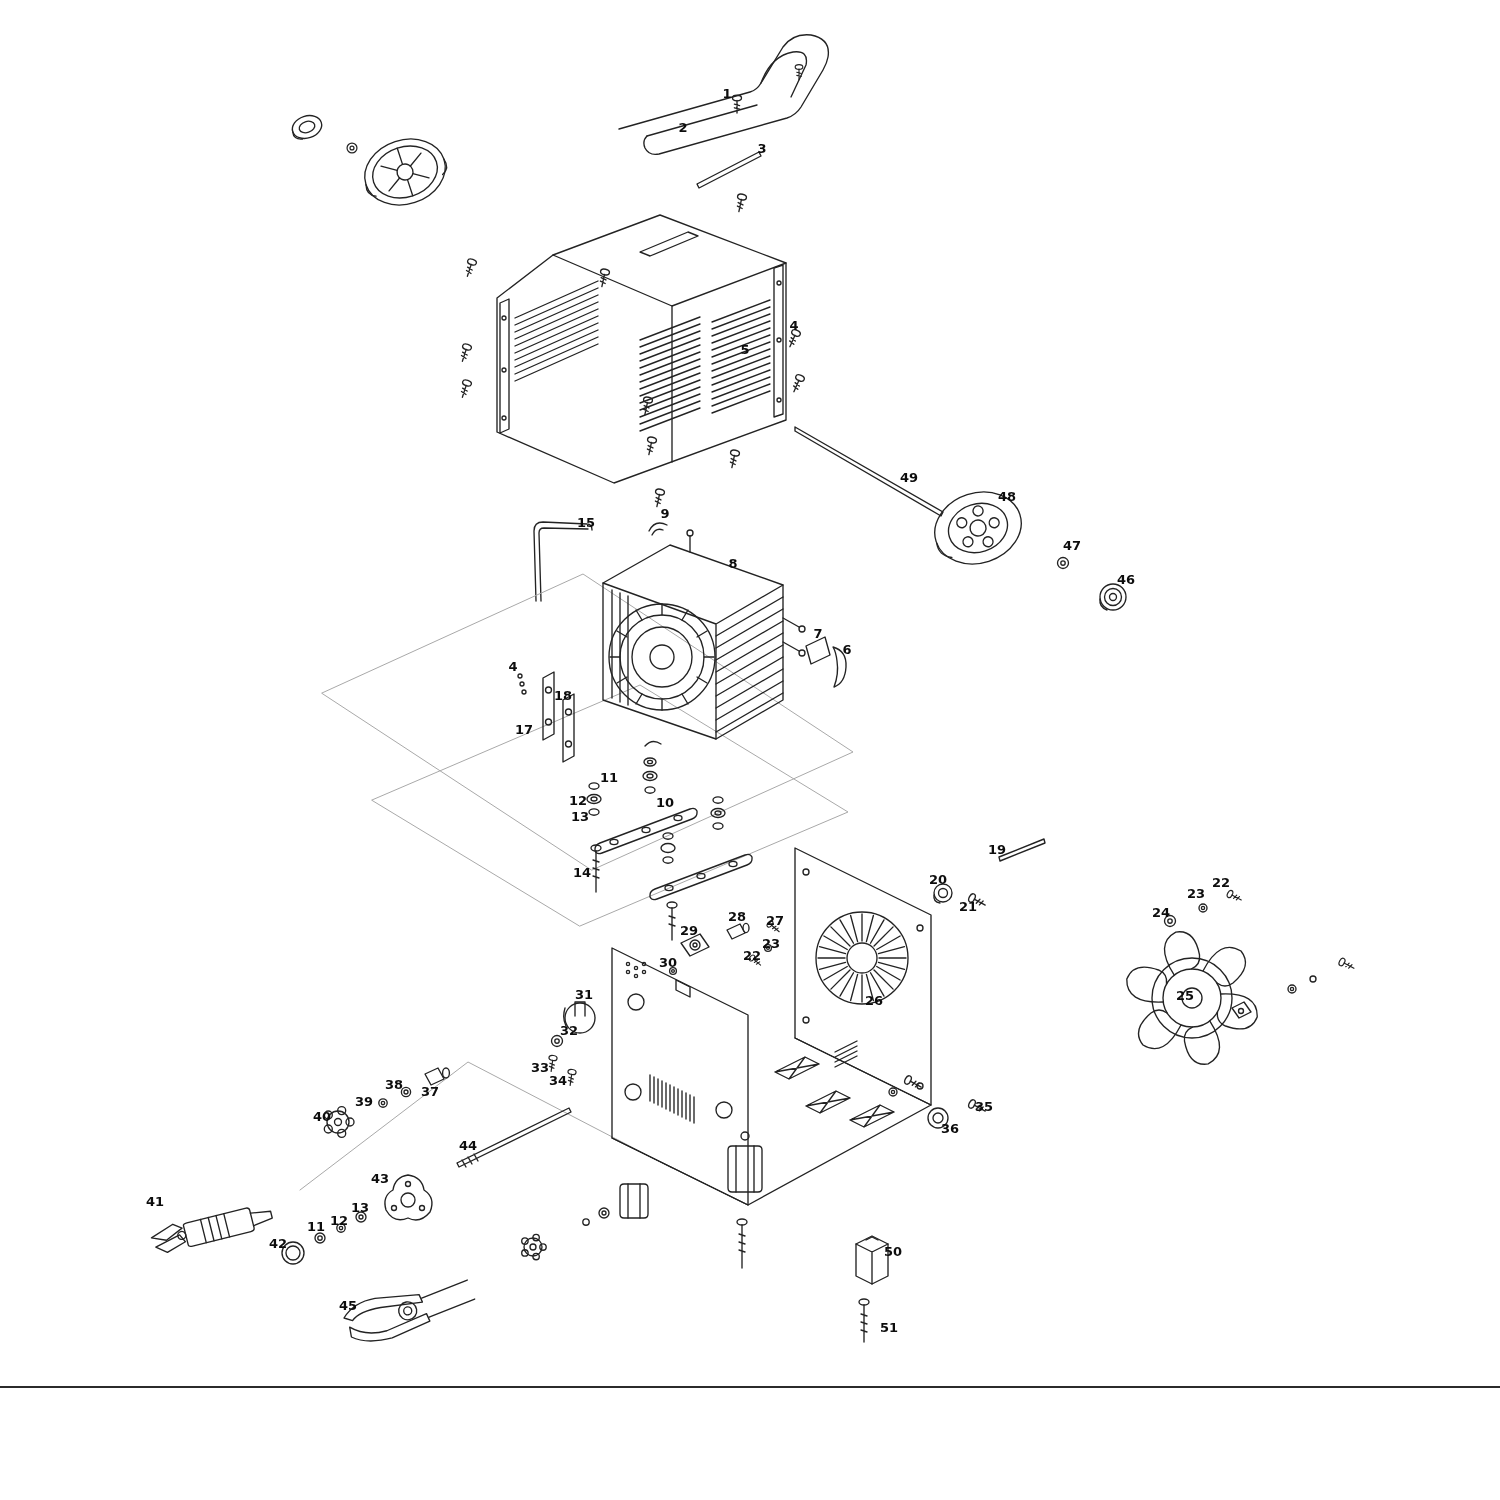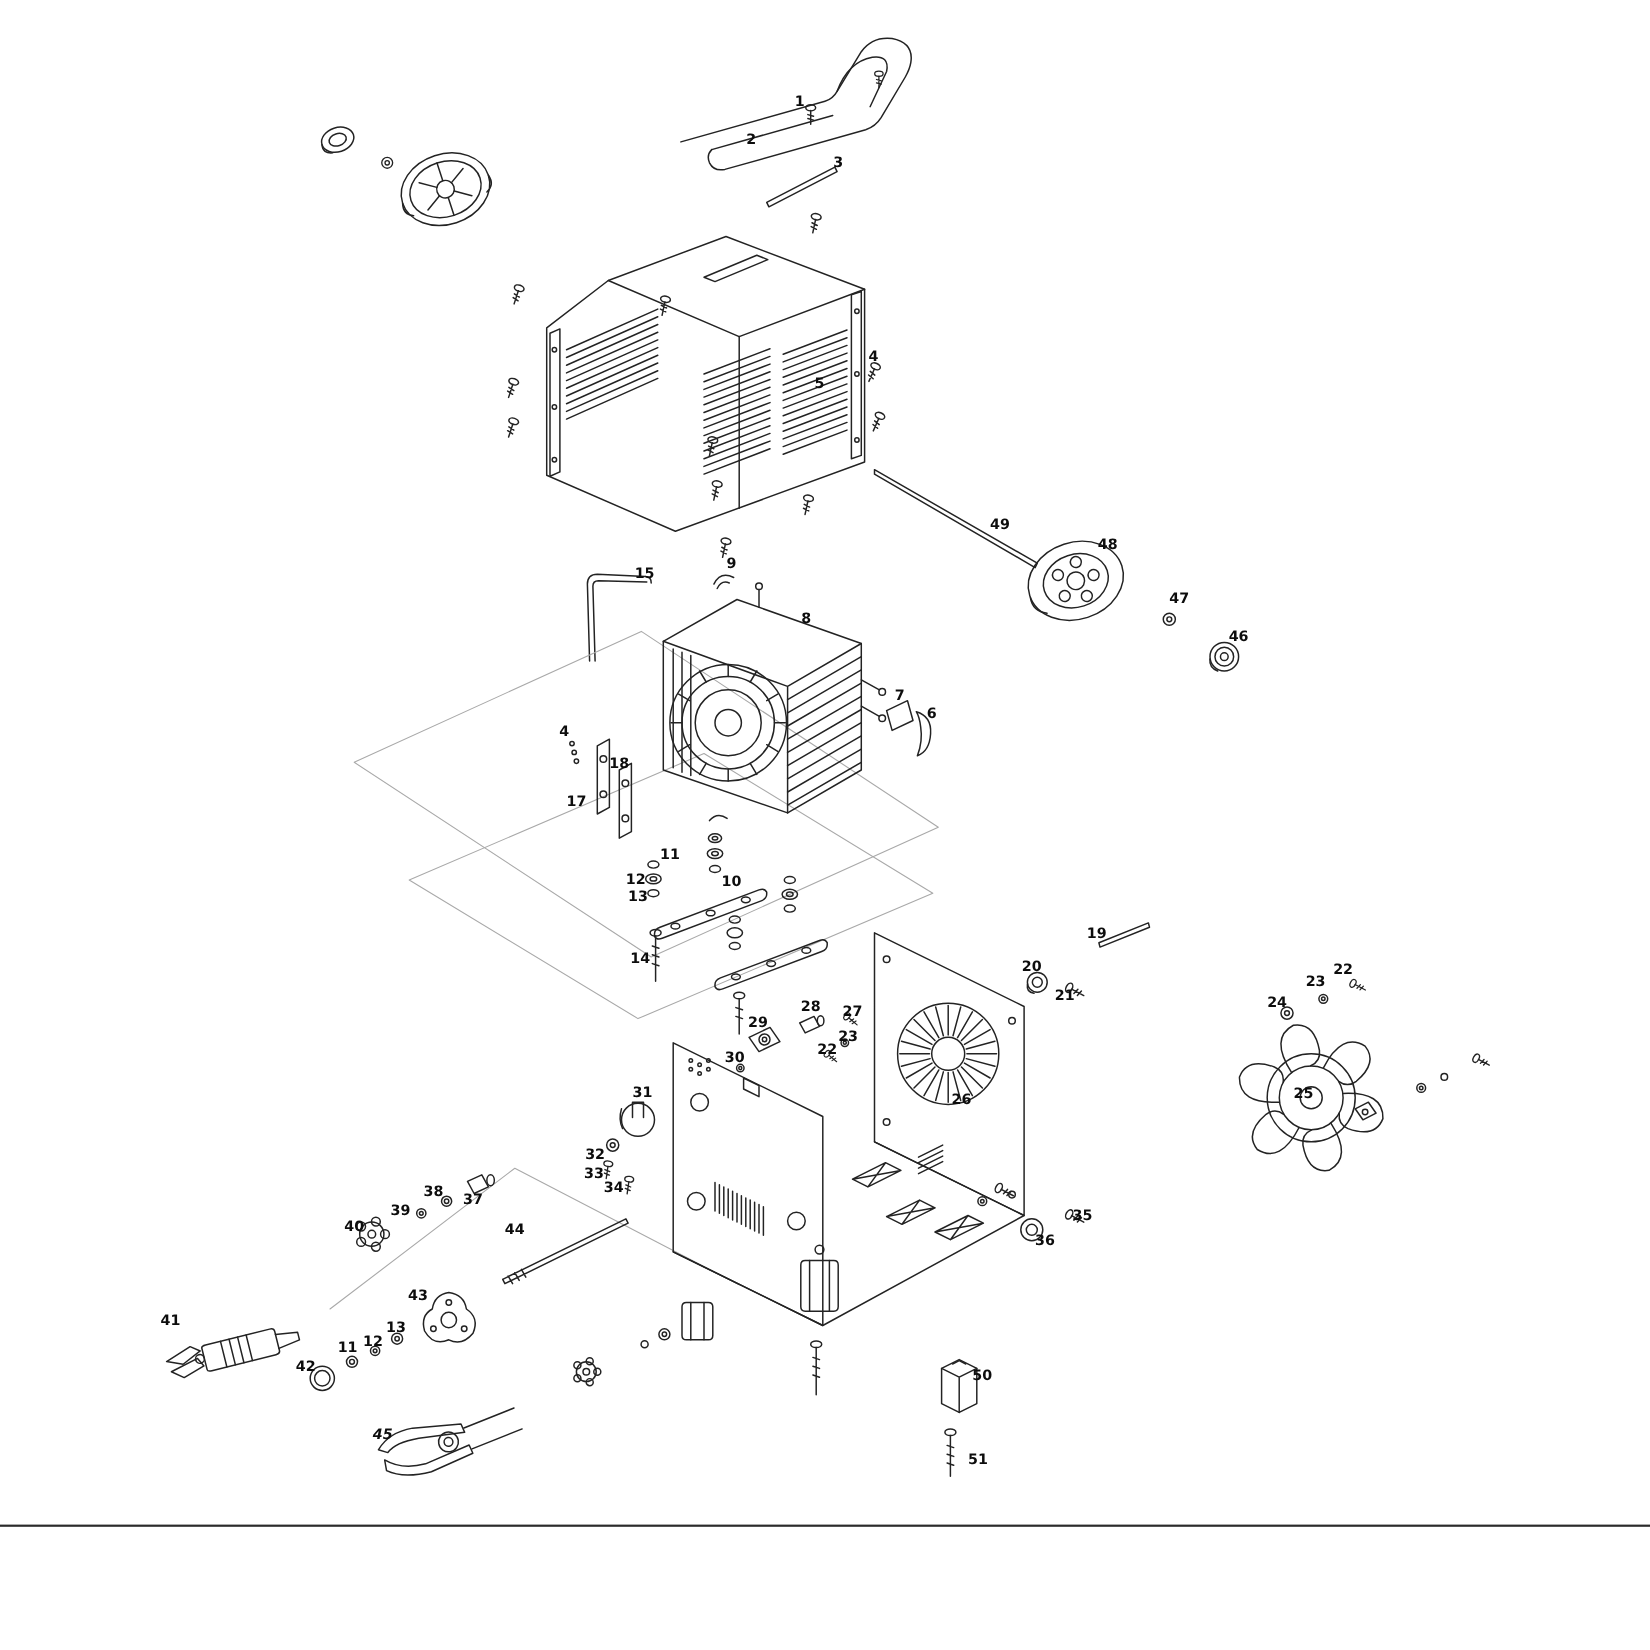--- a/index.html
+++ b/index.html
@@ -423,37 +423,37 @@
       <span class="part-label" style="left: 1161px; top: 912px;">24</span>
       <span class="part-label" style="left: 1185px; top: 995px;">25</span>
       <span class="part-label" style="left: 737px; top: 916px;">28</span>
       <span class="part-label" style="left: 775px; top: 920px;">27</span>
       <span class="part-label" style="left: 771px; top: 943px;">23</span>
       <span class="part-label" style="left: 752px; top: 955px;">22</span>
       <span class="part-label" style="left: 689px; top: 930px;">29</span>
       <span class="part-label" style="left: 668px; top: 962px;">30</span>
       <span class="part-label" style="left: 874px; top: 1000px;">26</span>
       <span class="part-label" style="left: 584px; top: 994px;">31</span>
-      <span class="part-label" style="left: 541px; top: 1030px; margin-top: 20px;">32</span>
+      <span class="part-label" style="left: 569px; top: 1030px;">32</span>
       <span class="part-label" style="left: 540px; top: 1067px;">33</span>
       <span class="part-label" style="left: 558px; top: 1080px;">34</span>
       <span class="part-label" style="left: 984px; top: 1106px;">35</span>
       <span class="part-label" style="left: 950px; top: 1128px;">36</span>
       <span class="part-label" style="left: 430px; top: 1091px;">37</span>
       <span class="part-label" style="left: 394px; top: 1084px;">38</span>
       <span class="part-label" style="left: 364px; top: 1101px;">39</span>
       <span class="part-label" style="left: 322px; top: 1116px;">40</span>
-      <span class="part-label" style="left: 468px; top: 1118px;">44</span>
+      <span class="part-label" style="left: 468px; top: 1145px;">44</span>
       <span class="part-label" style="left: 380px; top: 1178px;">43</span>
       <span class="part-label" style="left: 155px; top: 1201px;">41</span>
       <span class="part-label" style="left: 278px; top: 1243px;">42</span>
       <span class="part-label" style="left: 316px; top: 1226px;">11</span>
       <span class="part-label" style="left: 339px; top: 1220px;">12</span>
       <span class="part-label" style="left: 360px; top: 1207px;">13</span>
-      <span class="part-label" style="left: 348px; top: 1305px; font-style: italic;">45</span>
+      <span class="part-label" style="left: 348px; top: 1305px;">45</span>
       <span class="part-label" style="left: 893px; top: 1251px;">50</span>
       <span class="part-label" style="left: 889px; top: 1327px;">51</span>
     </div>
 
   <div class="footer-rule"></div>
 
 
 
 </div>
 

